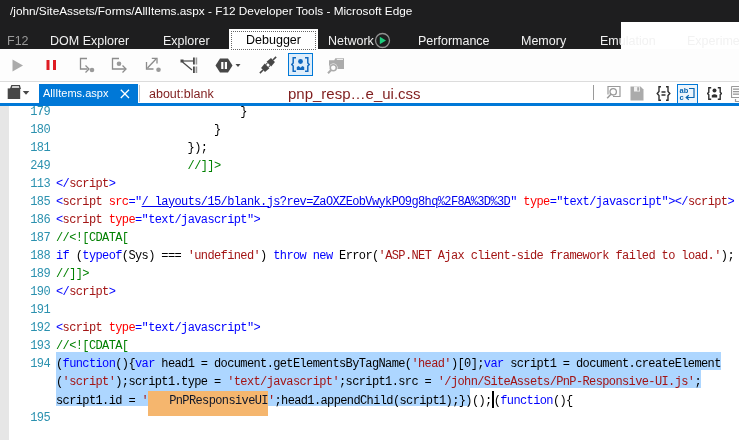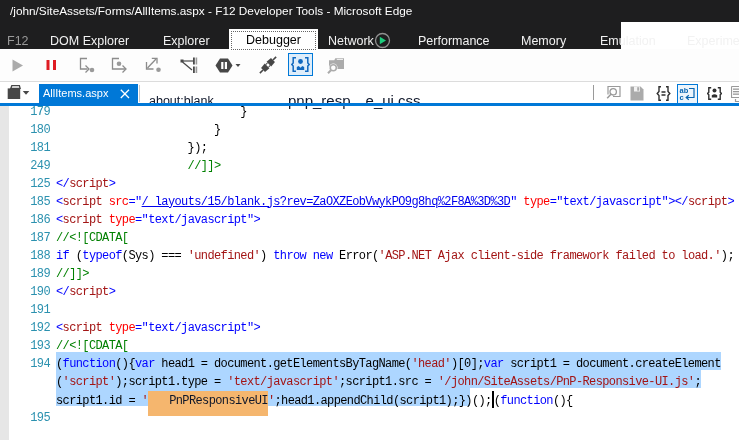--- a/index.html
+++ b/index.html
@@ -28,21 +28,21 @@
 #tabbar{position:absolute;left:0;top:22px;width:621px;height:27px;background:#1e1e1f;z-index:12;color:#f2f2f2;font-size:12.5px;}
 #tabbar .tb{position:absolute;top:0;height:27px;line-height:38px;white-space:nowrap;}
 #dbgtab{position:absolute;left:229px;top:7px;width:89px;height:22px;background:#fff;z-index:10;}
 #dbgtab .inner{position:absolute;left:2px;top:2px;right:2px;bottom:1.5px;border:1px dotted #666;}
 #dbgtab .lbl{position:absolute;left:0;top:0;width:100%;text-align:center;color:#000;font-size:12.5px;line-height:23px;}
 #toolbar{position:absolute;left:0;top:49px;width:739px;height:32px;background:#fdfdfd;border-bottom:1px solid #dcdcdc;z-index:10;}
 #filebar{position:absolute;left:0;top:84px;width:739px;height:19px;background:#fff;z-index:10;}
 #bluebar{position:absolute;left:0;top:103px;width:739px;height:3px;background:#0078d7;z-index:11;}
 #bluetab{position:absolute;left:39px;top:0px;width:99px;height:19px;background:#0078d7;color:#fff;font-size:11px;z-index:12;}
 #bluetab .lbl{position:absolute;left:4px;top:0;line-height:19px;}
-#filebar .ft{position:absolute;top:7px;color:#0f172a;font-size:12.5px;line-height:20px;}
+#filebar .ft{position:absolute;top:0;color:#7f1d1d;font-size:12.5px;line-height:20px;}
 .icon{position:absolute;}
 </style>
 </head>
 <body>
 <div id="stage">
 
 <div id="gutter"></div>
 <div id="code">
 <div class="row">
         <span class="num">179</span>
@@ -54,21 +54,21 @@
       </div>
 <div class="row">
         <span class="num">181</span>
         <span class="cd"><span class="sh">                    });</span></span>
       </div>
 <div class="row">
         <span class="num">249</span>
         <span class="cd"><span class="sh"><span class="c">                    //]]&gt;</span></span></span>
       </div>
 <div class="row">
-        <span class="num">125</span>
+        <span class="num">113</span>
         <span class="cd"><span class="sh"><span class="v">&lt;/</span><span class="t">script</span><span class="v">&gt;</span></span></span>
       </div>
 <div class="row">
         <span class="num">185</span>
         <span class="cd"><span class="sh"><span class="v">&lt;</span><span class="t">script</span> <span class="a">src</span><span class="v">="</span><span class="lnk">/_layouts/15/blank.js?rev=ZaOXZEobVwykPO9g8hq%2F8A%3D%3D</span><span class="v">"</span> <span class="a">type</span><span class="v">="text/javascript"&gt;&lt;/</span><span class="t">script</span><span class="v">&gt;</span></span></span>
       </div>
 <div class="row">
         <span class="num">186</span>
         <span class="cd"><span class="sh"><span class="v">&lt;</span><span class="t">script</span> <span class="a">type</span><span class="v">="text/javascript"&gt;</span></span></span>
       </div>

